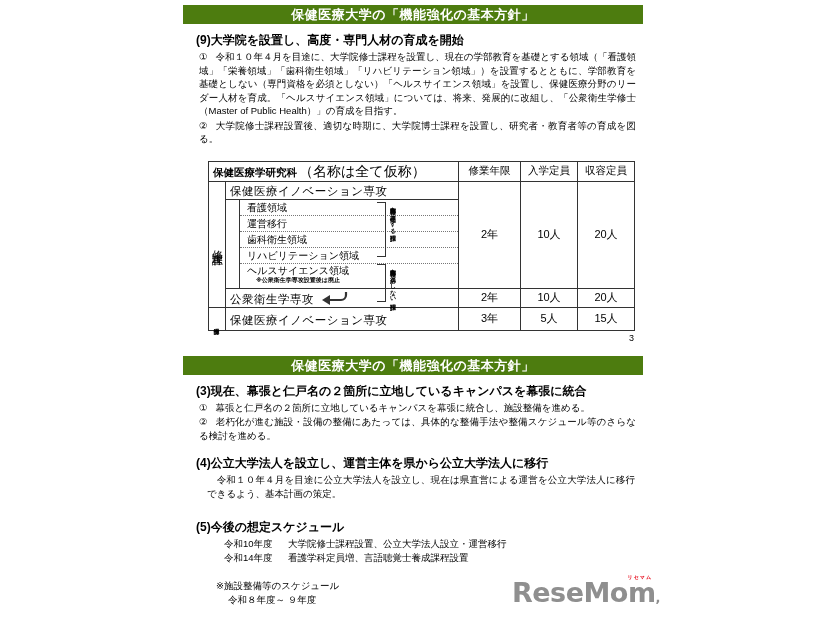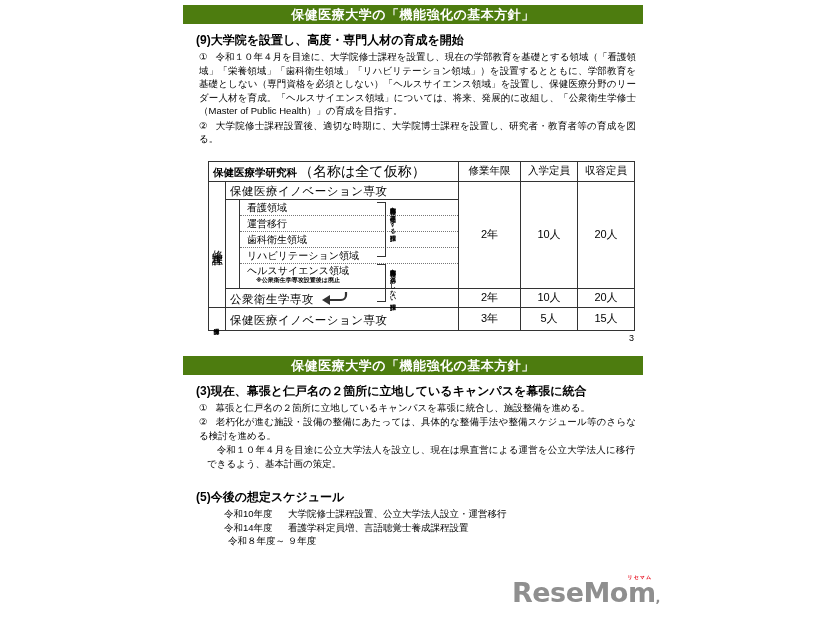--- a/index.html
+++ b/index.html
@@ -136,35 +136,37 @@
     </div>
 
     <div class="page-num">3</div>
 
     <div class="title-bar second">保健医療大学の「機能強化の基本方針」</div>
 
     <div class="sec-heading">(3)現在、幕張と仁戸名の２箇所に立地しているキャンパスを幕張に統合</div>
     <p class="num-item"><span class="marker">①</span><span>幕張と仁戸名の２箇所に立地しているキャンパスを幕張に統合し、施設整備を進める。</span></p>
     <p class="num-item"><span class="marker">②</span><span>老朽化が進む施設・設備の整備にあたっては、具体的な整備手法や整備スケジュール等のさらなる検討を進める。</span></p>
 
+    <div class="sec-heading" style="margin-top:14px">(4)公立大学法人を設立し、運営主体を県から公立大学法人に移行</div>
     <p class="plain-body">　令和１０年４月を目途に公立大学法人を設立し、現在は県直営による運営を公立大学法人に移行できるよう、基本計画の策定。</p>
 
     <div class="sec-heading" style="margin-top:20px">(5)今後の想定スケジュール</div>
     <div class="sched-row">
       <span class="sched-term">令和10年度</span>
       <span>大学院修士課程設置、公立大学法人設立・運営移行</span>
     </div>
     <div class="sched-row">
       <span class="sched-term">令和14年度</span>
       <span>看護学科定員増、言語聴覚士養成課程設置</span>
     </div>
     <div class="sched-row">
       <span class="sched-term"></span>
     </div>
 
+    <div class="fac-heading">※施設整備等のスケジュール</div>
     <div class="fac-row">
       <span class="fac-term">令和８年度～ ９年度</span>
     </div>
 
   </div>
 
   <div class="logo"><span>ReseMom</span><span class="logo-tail">,</span><span class="logo-ruby">リセマム</span></div>
 </div>
 
 </body></html>

